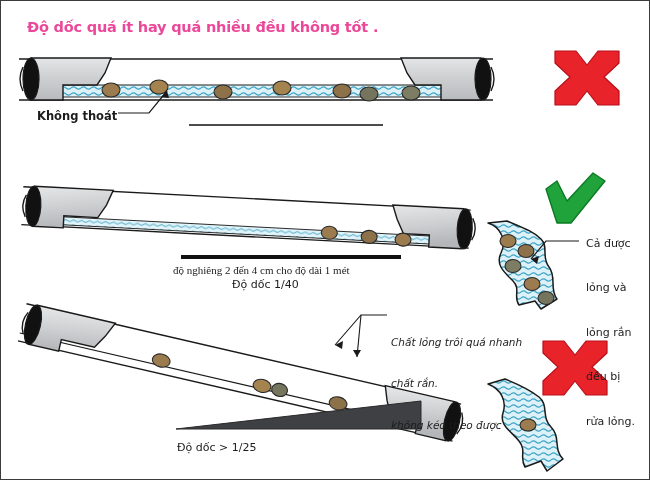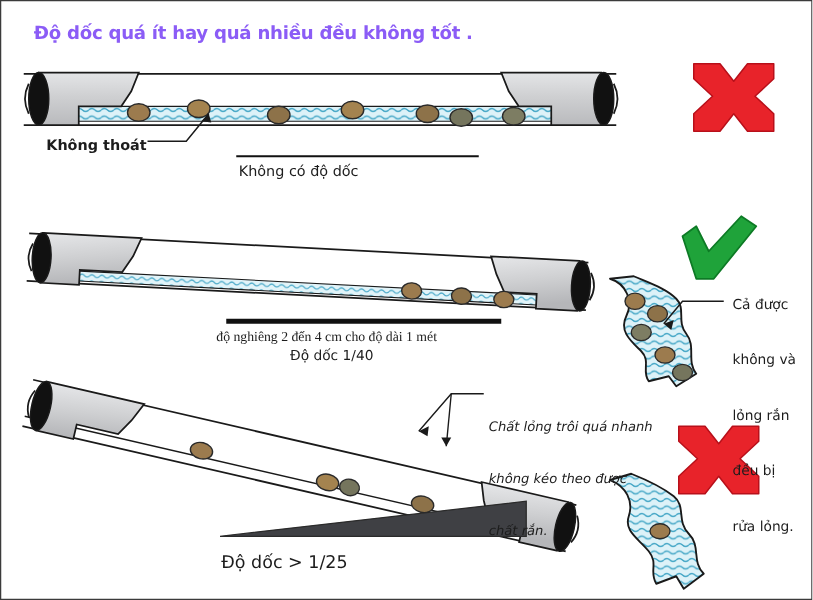--- a/index.html
+++ b/index.html
@@ -25,35 +25,35 @@
     top: 0;
     width: 650px;
     height: 480px;
   }
   .ttl {
     position: absolute;
     left: 26px;
     top: 18px;
     font-size: 14.5px;
     font-weight: bold;
-    color: #8b5cf6;
+    color: #ec4899;
     letter-spacing: -0.2px;
     white-space: nowrap;
   }
   .lbl {
     position: absolute;
     color: #1c1c1c;
     white-space: pre;
     line-height: 1.18;
   }
   .lbl-khong-thoat { left: 36px;  top: 109px; font-size: 11.5px; font-weight: bold; }
   .lbl-khong-doc   { left: 190px; top: 130px; font-size: 11.5px; }
   .lbl-nghieng     { left: 172px; top: 263px; font-size: 11px; font-family: Liberation Serif, serif; }
   .lbl-do-doc-50   { left: 231px; top: 278px; font-size: 11px; }
-  .lbl-do-doc-25   { left: 176px; top: 441px; font-size: 14px; }
+  .lbl-do-doc-25   { left: 176px; top: 441px; font-size: 11px; }
   .lbl-ca-chat     { left: 585px; top: 206px; font-size: 11px; line-height: 1.35; }
   .lbl-chat-long   { left: 390px; top: 307px; font-size: 10.5px; line-height: 1.32; font-style: italic; }
 </style>
 </head>
 <body>
 
 <div id="page">
 
   <div class="ttl">Độ dốc quá ít hay quá nhiều đều không tốt .</div>
 
@@ -239,35 +239,34 @@
       <path d="M175 428 L420 428 L420 400 Z" fill="#3f4044" stroke="#2a2a2a" stroke-width="1"></path>
 
       <g transform="translate(536,340)">
         <path d="M6 0 L27 0 L38 14 L49 0 L70 0 L70 12 L55 26 L70 40 L70 54 L49 54 L38 40 L27 54 L6 54 L6 40 L21 26 L6 12 Z" fill="#e8232a" stroke="#b8101a" stroke-width="1.2" stroke-linejoin="round"></path>
       </g>
     </g>
   </svg>
 
   <div class="lbl lbl-khong-thoat">Không thoát</div>
 
-  <div class="lbl lbl-khong-doc">Không có độ dốc</div>
 
   <div class="lbl lbl-nghieng">độ nghiêng 2 đến 4 cm cho độ dài 1 mét</div>
 
   <div class="lbl lbl-do-doc-50">Độ dốc 1/40</div>
 
   <div class="lbl lbl-ca-chat">
     <div>Cả được</div>
-    <div>không và</div>
+    <div>lỏng và</div>
     <div>lỏng rắn</div>
     <div>đều bị</div>
     <div>rửa lỏng.</div>
   </div>
 
   <div class="lbl lbl-chat-long">
     <div>Chất lỏng trôi quá nhanh</div>
+    <div>chất rắn.</div>
     <div>không kéo theo được</div>
-    <div>chất rắn.</div>
   </div>
 
   <div class="lbl lbl-do-doc-25">Độ dốc &gt; 1/25</div>
 
 </div>
 
 </body></html>

